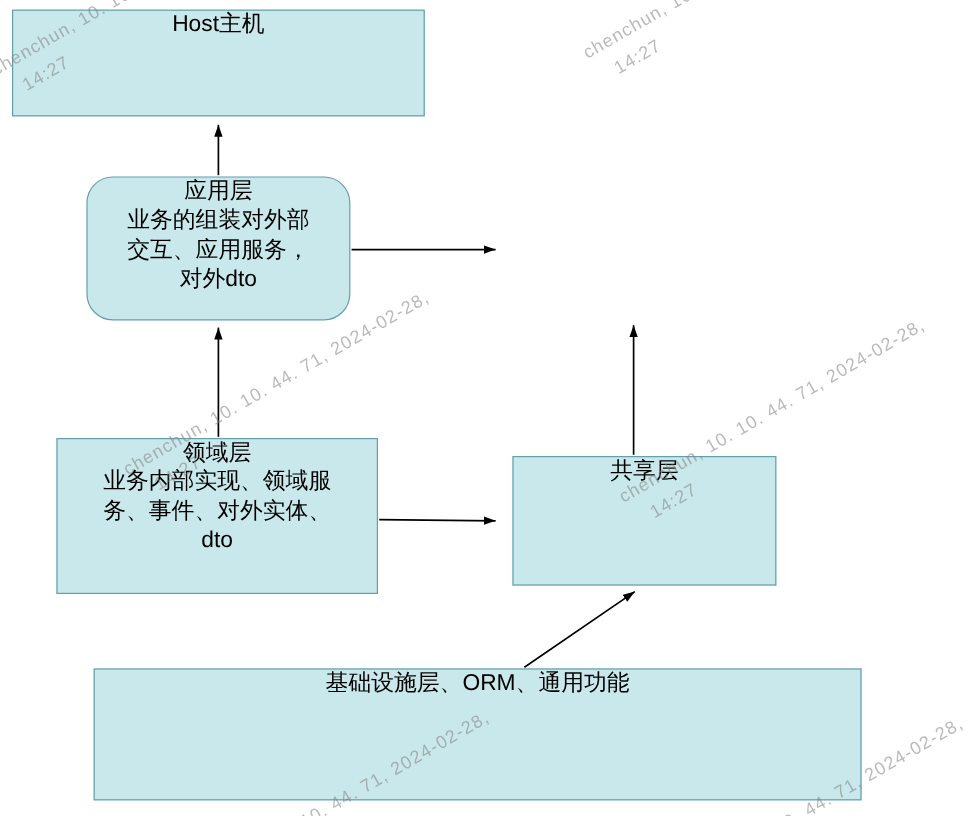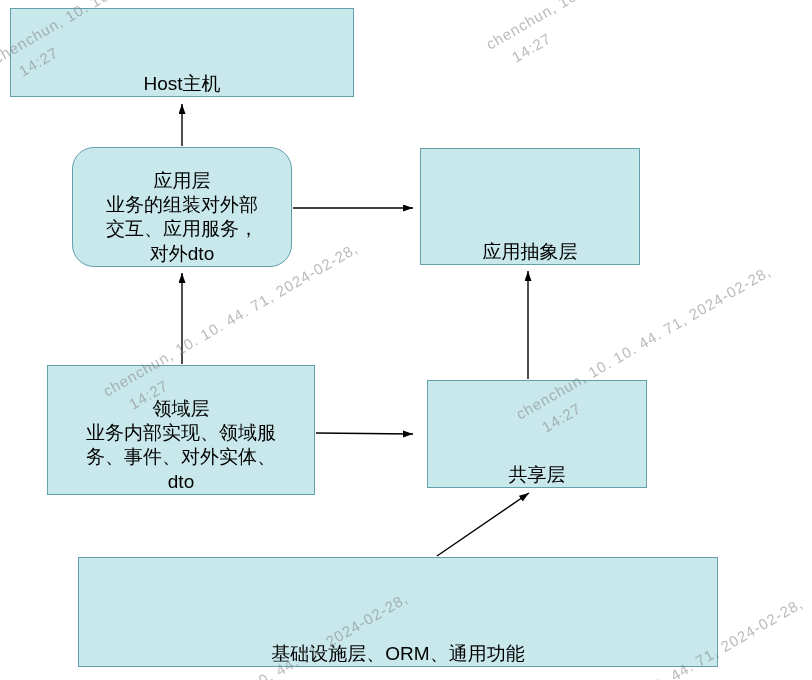--- a/index.html
+++ b/index.html
@@ -14,21 +14,21 @@
     height: 680px;
     background: #ffffff;
     overflow: hidden;
   }
   
   .node {
     position: absolute;
     background: #c9e8eb;
     border: 1px solid #62a0ac;
     display: flex;
-    align-items: flex-end;
+    align-items: flex-start;
     justify-content: center;
     z-index: 2;
     box-sizing: border-box;
   }
   .node .label {
     white-space: pre-line;
     text-align: center;
     font-size: 19px;
     line-height: 1.28;
     color: #000000;
@@ -80,23 +80,20 @@
     <span class="label">Host主机</span>
   </div>
 
   <div class="node node-application">
     <span class="label">应用层
 业务的组装对外部
 交互、应用服务，
 对外dto</span>
   </div>
 
-  <div class="node node-app-abstraction">
-    <span class="label">应用抽象层</span>
-  </div>
 
   <div class="node node-domain">
     <span class="label">领域层
 业务内部实现、领域服
 务、事件、对外实体、
 dto</span>
   </div>
 
   <div class="node node-shared">
     <span class="label">共享层</span>

